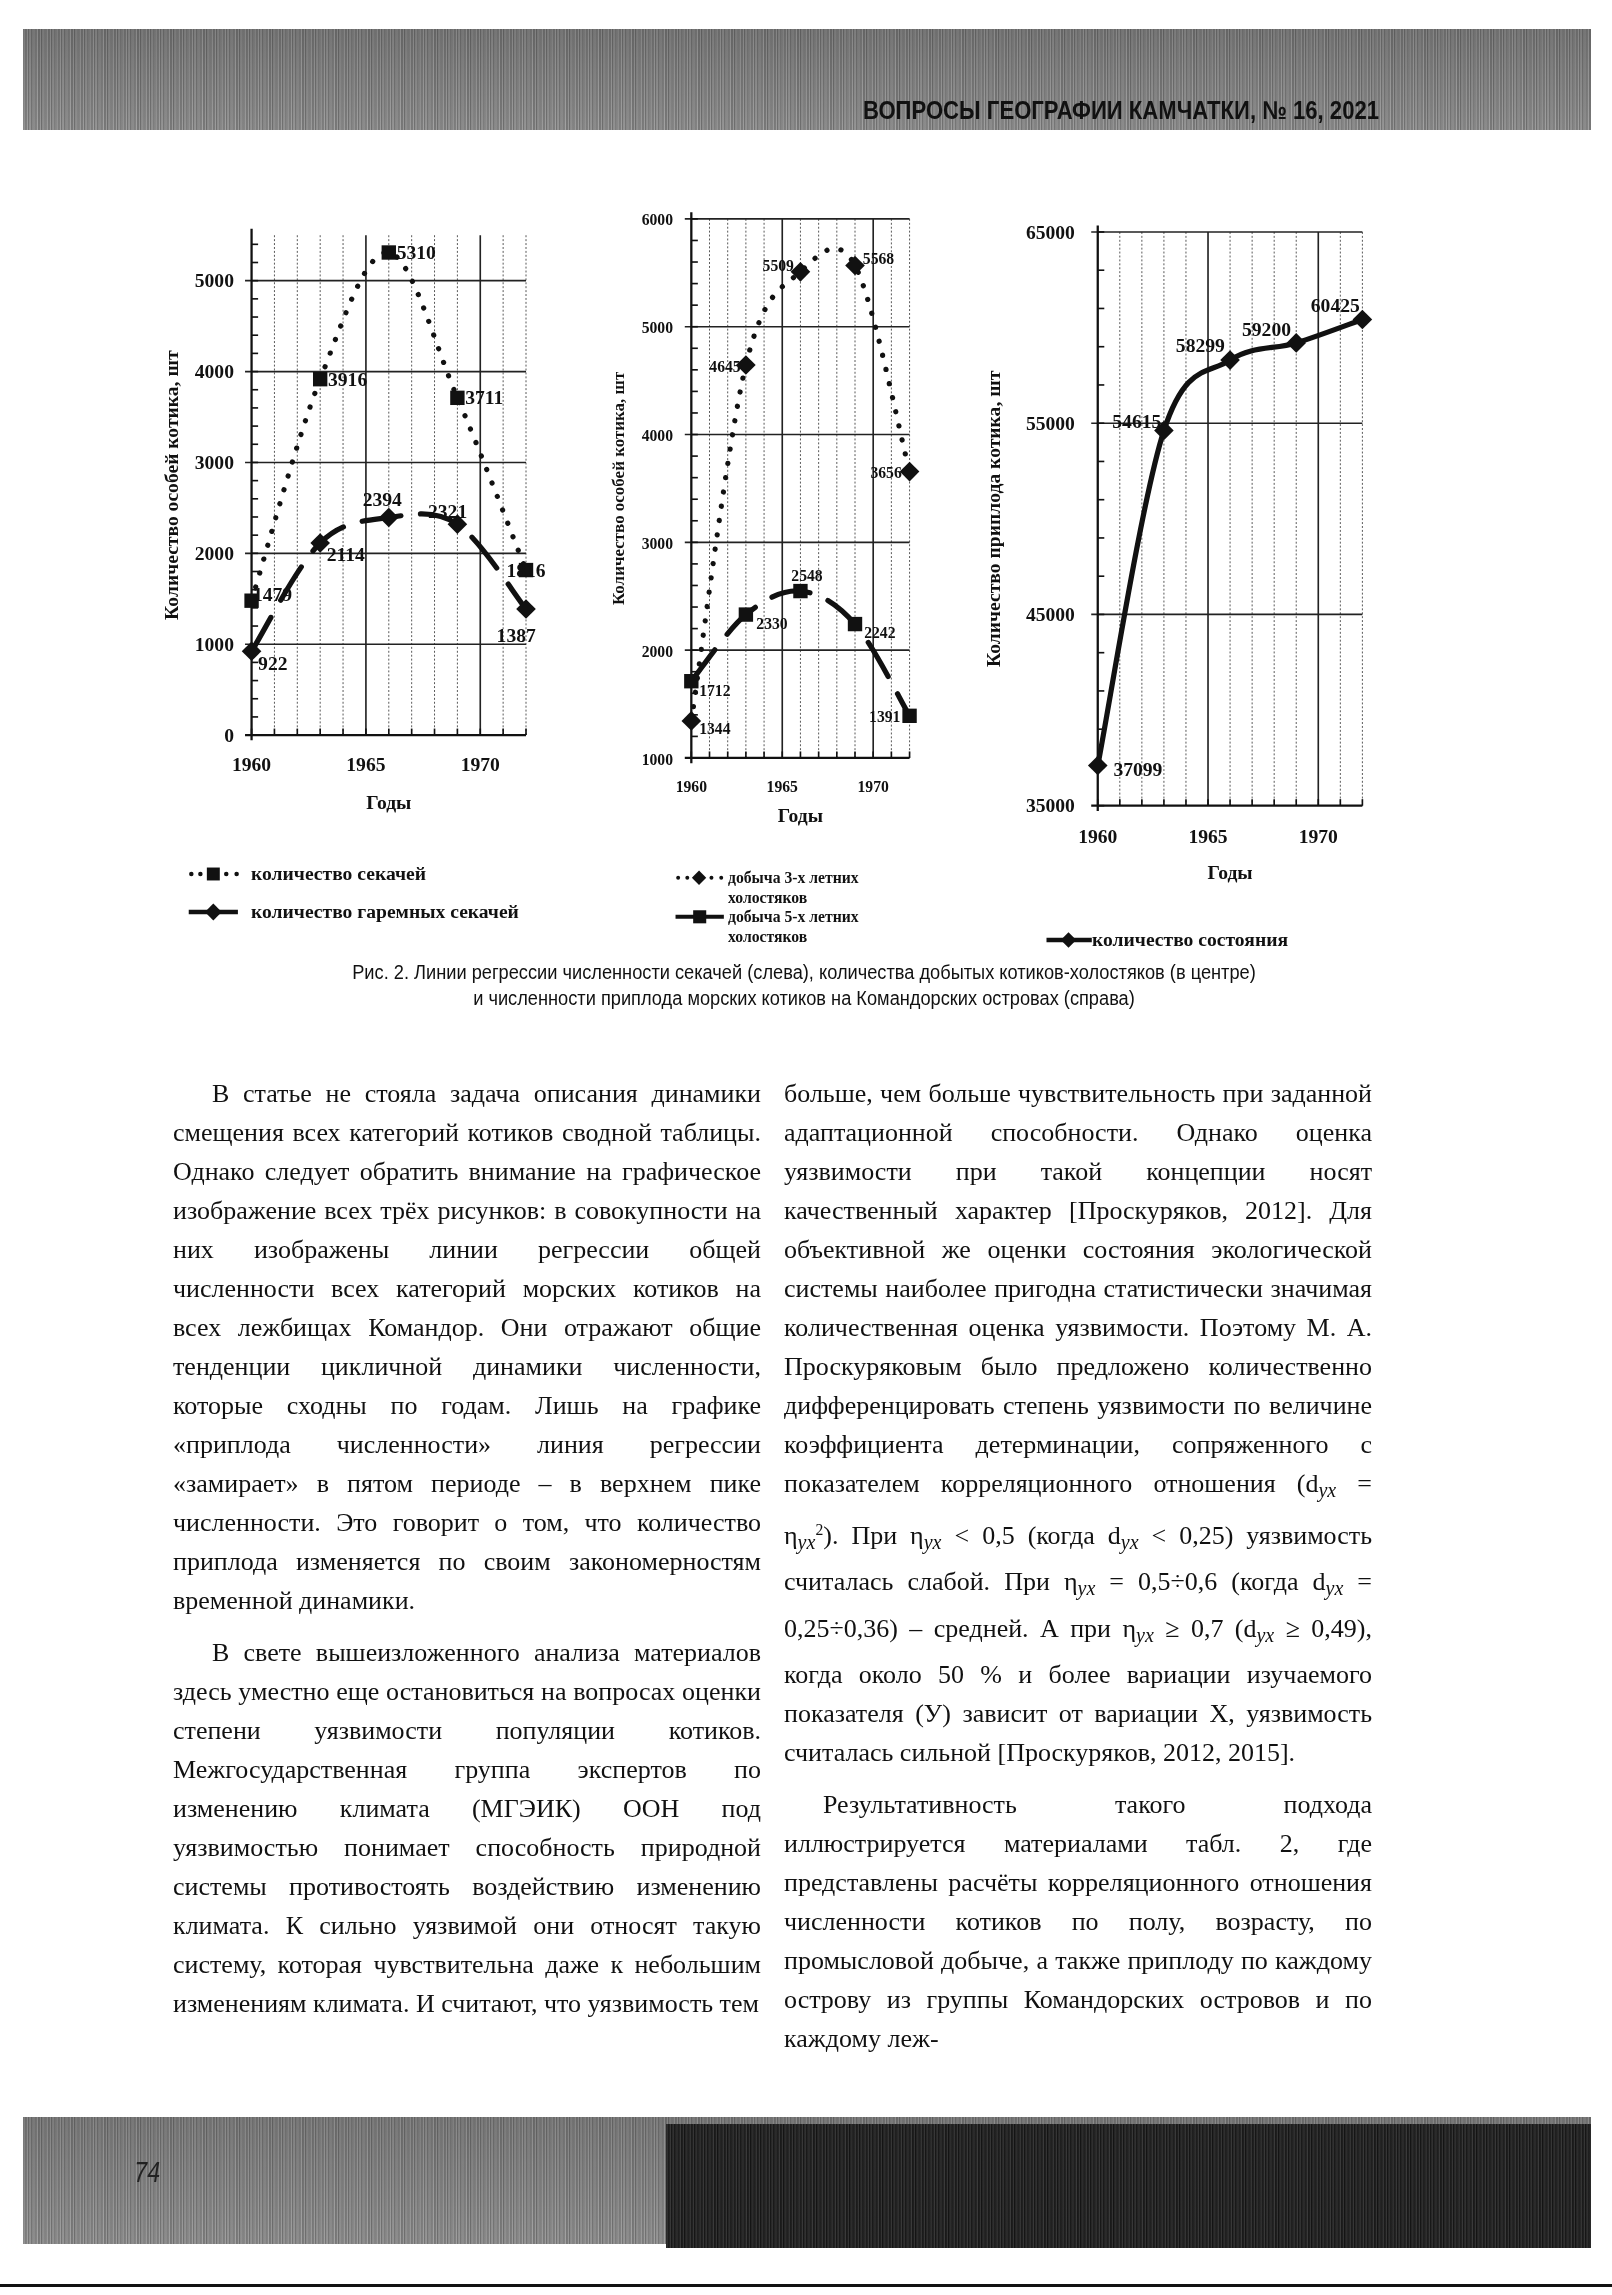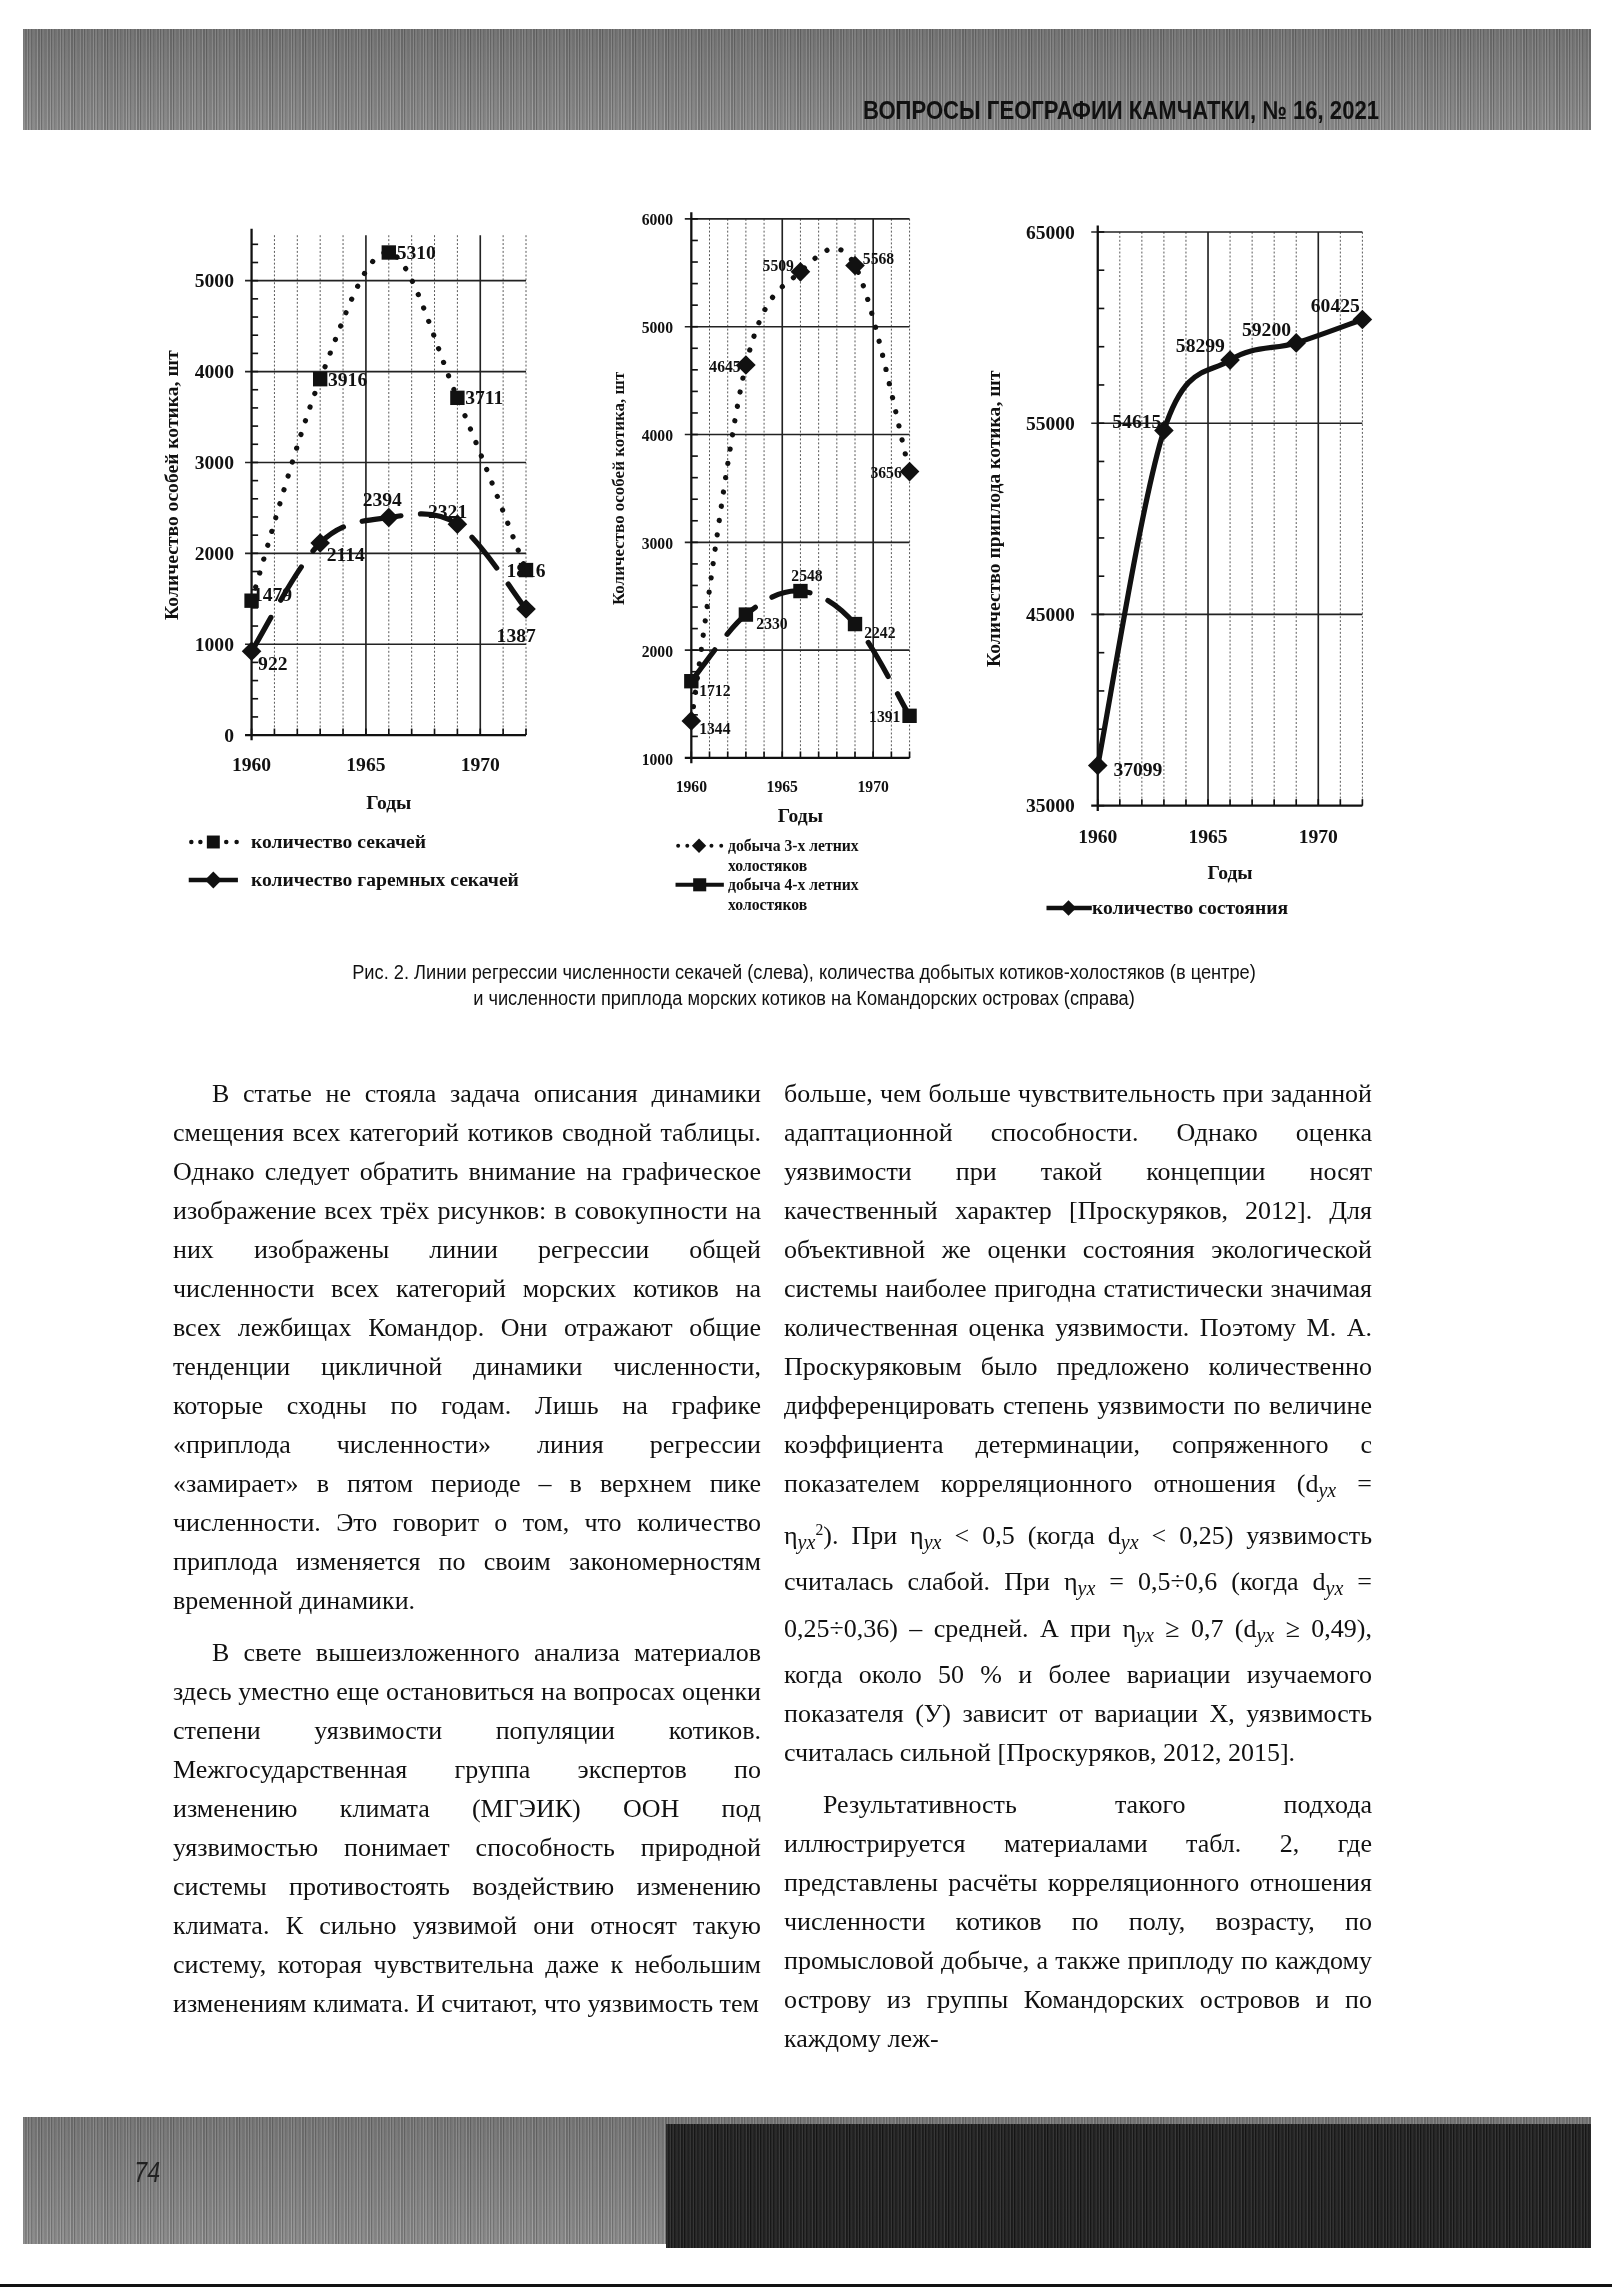--- a/index.html
+++ b/index.html
@@ -18,21 +18,21 @@
   }
 
   .chart-wrap { position: absolute; }
   .chart-wrap svg { position: absolute; left: 0; top: 0; overflow: visible; }
   .tick-label { font-family: "Liberation Serif", serif; font-weight: bold; font-size: 30px; fill: #111; }
   .axis-title { font-family: "Liberation Serif", serif; font-weight: bold; font-size: 30px; fill: #111; }
   .data-label { font-family: "Liberation Serif", serif; font-weight: bold; font-size: 30px; fill: #111; }
   .data-label-sm { font-family: "Liberation Serif", serif; font-weight: bold; font-size: 24px; fill: #111; }
   .tick-label-sm { font-family: "Liberation Serif", serif; font-weight: bold; font-size: 24px; fill: #111; }
 
-  .legend { position: absolute; font-family: "Liberation Serif", serif; font-weight: bold; font-size: 19.6px; line-height: 22px; }
+  .legend { position: absolute; font-family: "Liberation Serif", serif; font-weight: bold; font-size: 19.6px; line-height: 22px; margin-top: 32px; }
   .legend-item { position: relative; display: flex; align-items: flex-start; }
   .legend-item svg { flex: 0 0 auto; }
   .legend-sm { font-size: 15.7px; line-height: 19.6px; }
 
   .caption {
     position: absolute; left: 183px; top: 959px; width: 1242px; text-align: center;
     font-family: "Liberation Sans", sans-serif; font-size: 19.6px; line-height: 26px; transform: scaleX(0.93); transform-origin: center;
   }
 
   .col { position: absolute; top: 1029px; width: 588px; font-family: "Liberation Serif", serif; font-size: 26px; line-height: 39px; text-align: justify; margin-top: 45px; }
@@ -287,21 +287,21 @@
       <circle cx="57" cy="15" r="3" fill="#111"></circle>
         <circle cx="72" cy="15" r="3" fill="#111"></circle>
     </svg>
     <span style="width:196px;">добыча 3-х летних холостяков</span>
   </div>
   <div class="legend-item">
     <svg width="54" height="19.6" viewBox="0 0 82 30">
       <line x1="2" y1="15" x2="76" y2="15" stroke="#111" stroke-width="6"></line>
       <rect x="29" y="5" width="20" height="20" fill="#111"></rect>
     </svg>
-    <span style="width:196px;">добыча 4-х летних холостяков</span>
+    <span style="width:196px;">добыча 5-х летних холостяков</span>
   </div>
 </div>
 
 <div class="chart-wrap" style="left:0;top:0;width:0.7px;height:0.7px;">
   <svg id="chart-right-svg" width="1612" height="954" viewBox="0 0 2467 1460">
       <line x1="1713.75" y1="355" x2="1713.75" y2="1233" stroke="#555" stroke-width="1.5" stroke-dasharray="3,3"></line>
       <line x1="1747.5" y1="355" x2="1747.5" y2="1233" stroke="#555" stroke-width="1.5" stroke-dasharray="3,3"></line>
       <line x1="1781.25" y1="355" x2="1781.25" y2="1233" stroke="#555" stroke-width="1.5" stroke-dasharray="3,3"></line>
       <line x1="1815" y1="355" x2="1815" y2="1233" stroke="#555" stroke-width="1.5" stroke-dasharray="3,3"></line>
       <line x1="1882.5" y1="355" x2="1882.5" y2="1233" stroke="#555" stroke-width="1.5" stroke-dasharray="3,3"></line>

